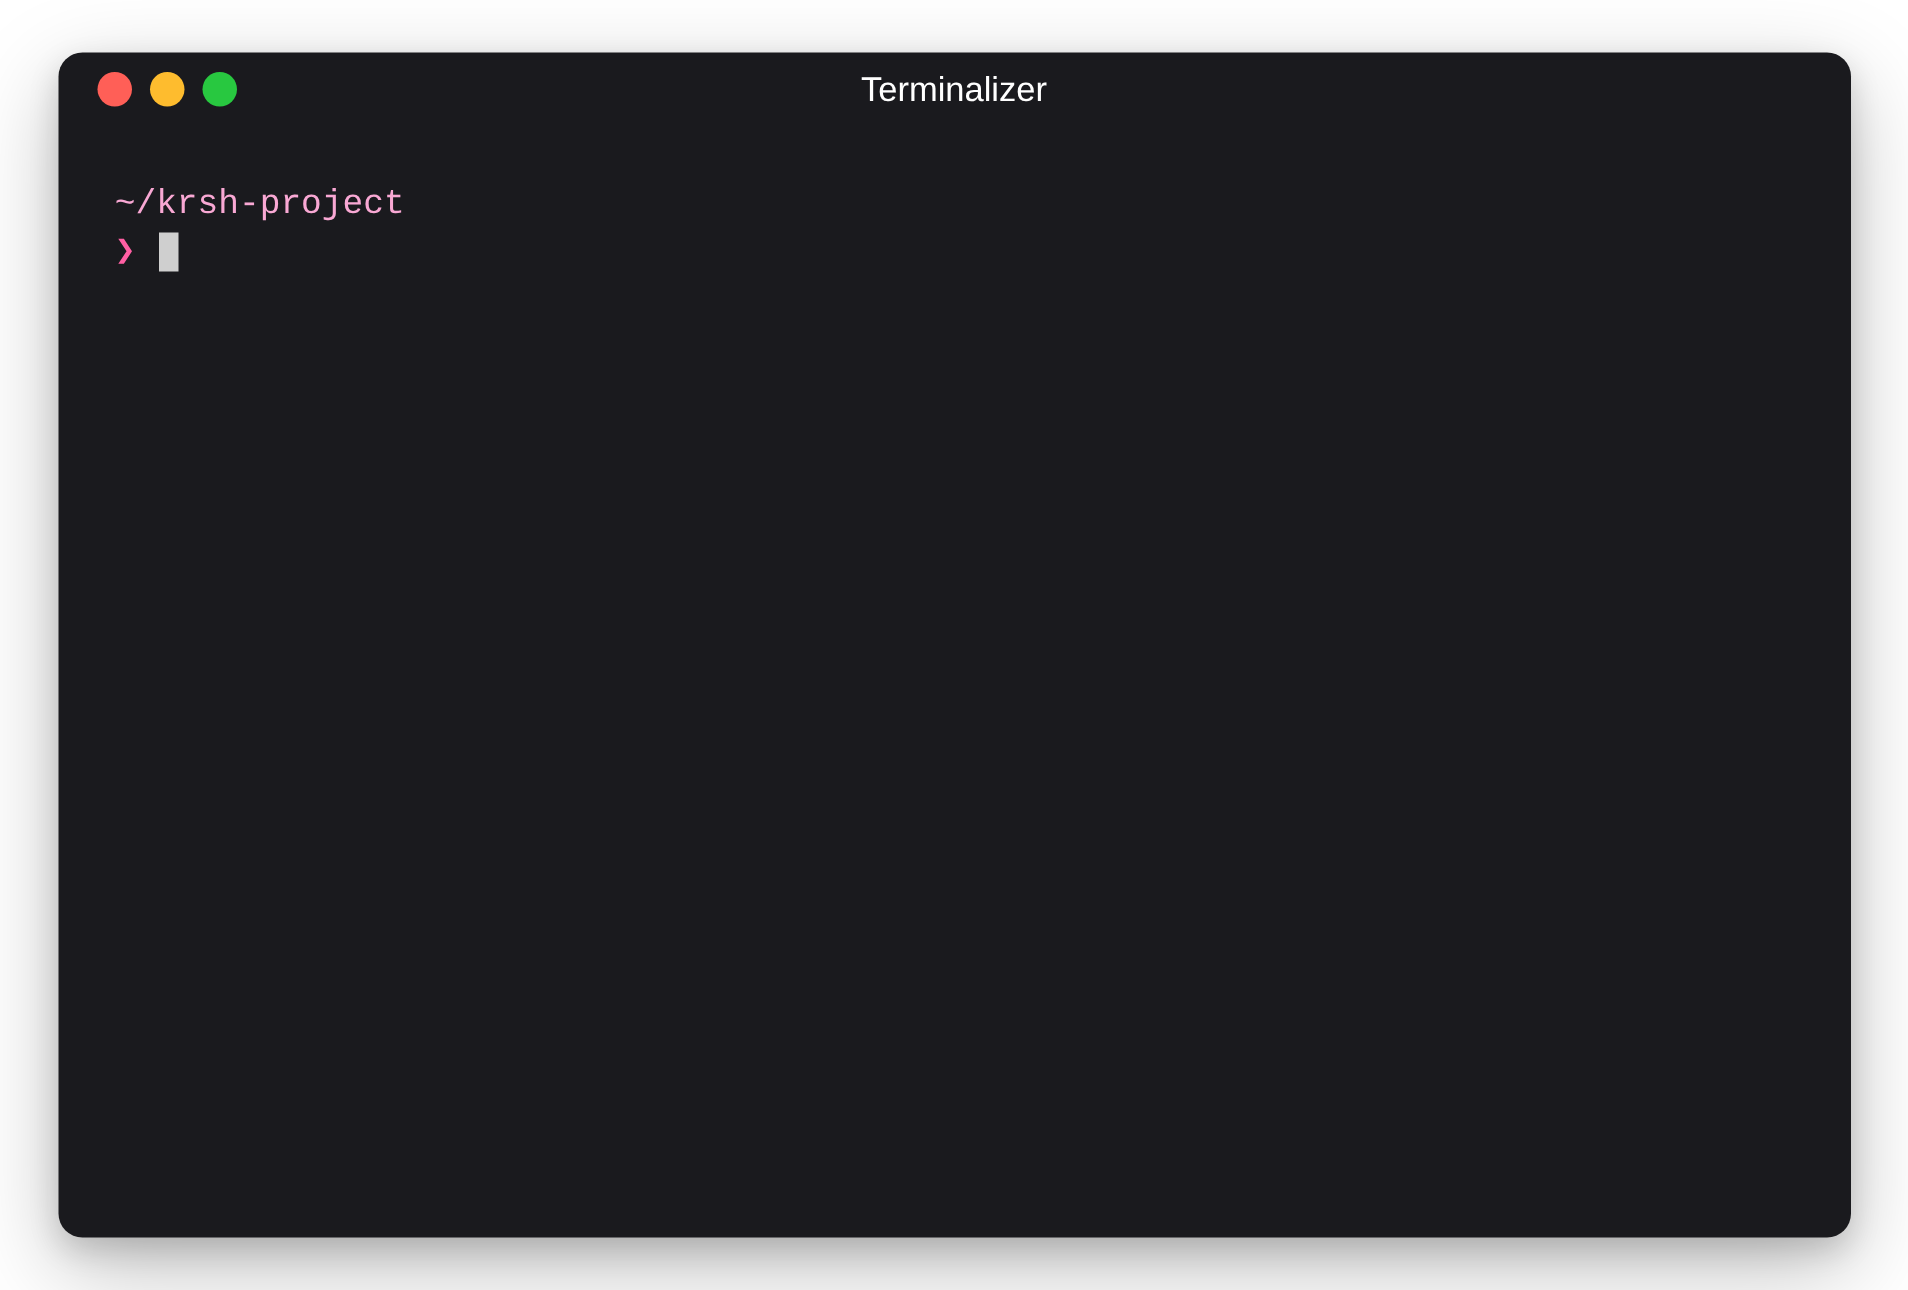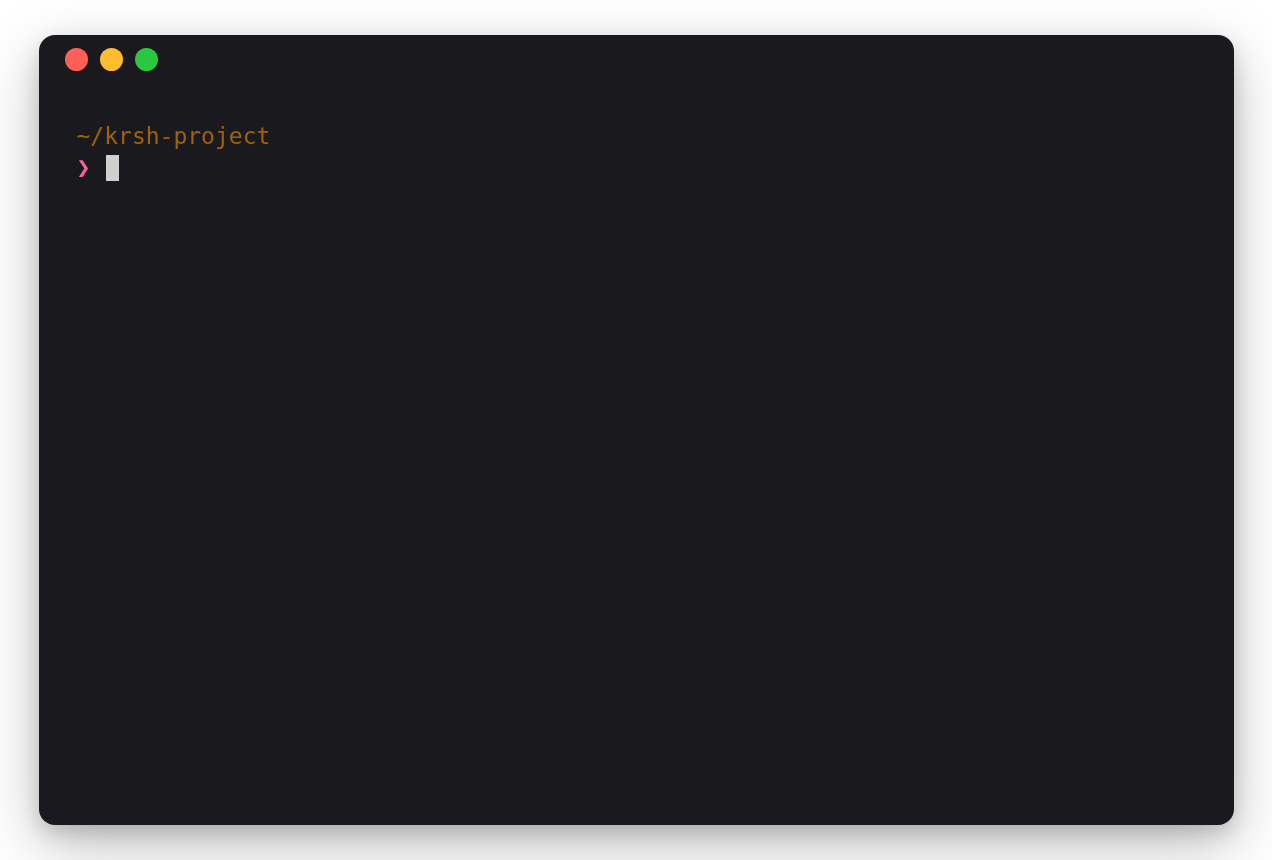--- a/index.html
+++ b/index.html
@@ -58,22 +58,23 @@
     }
     .terminal-body {
       flex: 1;
       padding: 38px 38px;
       font-family: "SF Mono", Menlo, Monaco, Consolas, monospace;
       font-size: 23px;
       line-height: 1.35;
       color: #e0e0e0;
     }
     .prompt-path {
-      color: #a16207;
+      color: #f9a8d4;
       font-weight: 500;
+      font-family: Liberation Mono, monospace;
     }
     .prompt-line {
       display: flex;
       align-items: center;
       gap: 8px;
     }
     .prompt-symbol {
       color: #ff5fa3;
       font-weight: bold;
     }
@@ -88,20 +89,21 @@
 </head>
 <body>
 
 <div class="terminal-window">
   <div class="titlebar">
     <div class="traffic-lights">
       <div class="traffic-light tl-close"></div>
       <div class="traffic-light tl-min"></div>
       <div class="traffic-light tl-max"></div>
     </div>
+    <div class="title">Terminalizer</div>
   </div>
   <div class="terminal-body">
     <div class="prompt-path">~/krsh-project</div>
     <div class="prompt-line">
       <span class="prompt-symbol">❯</span>
       <span></span>
         <span class="cursor"></span>
     </div>
   </div>
 </div>

